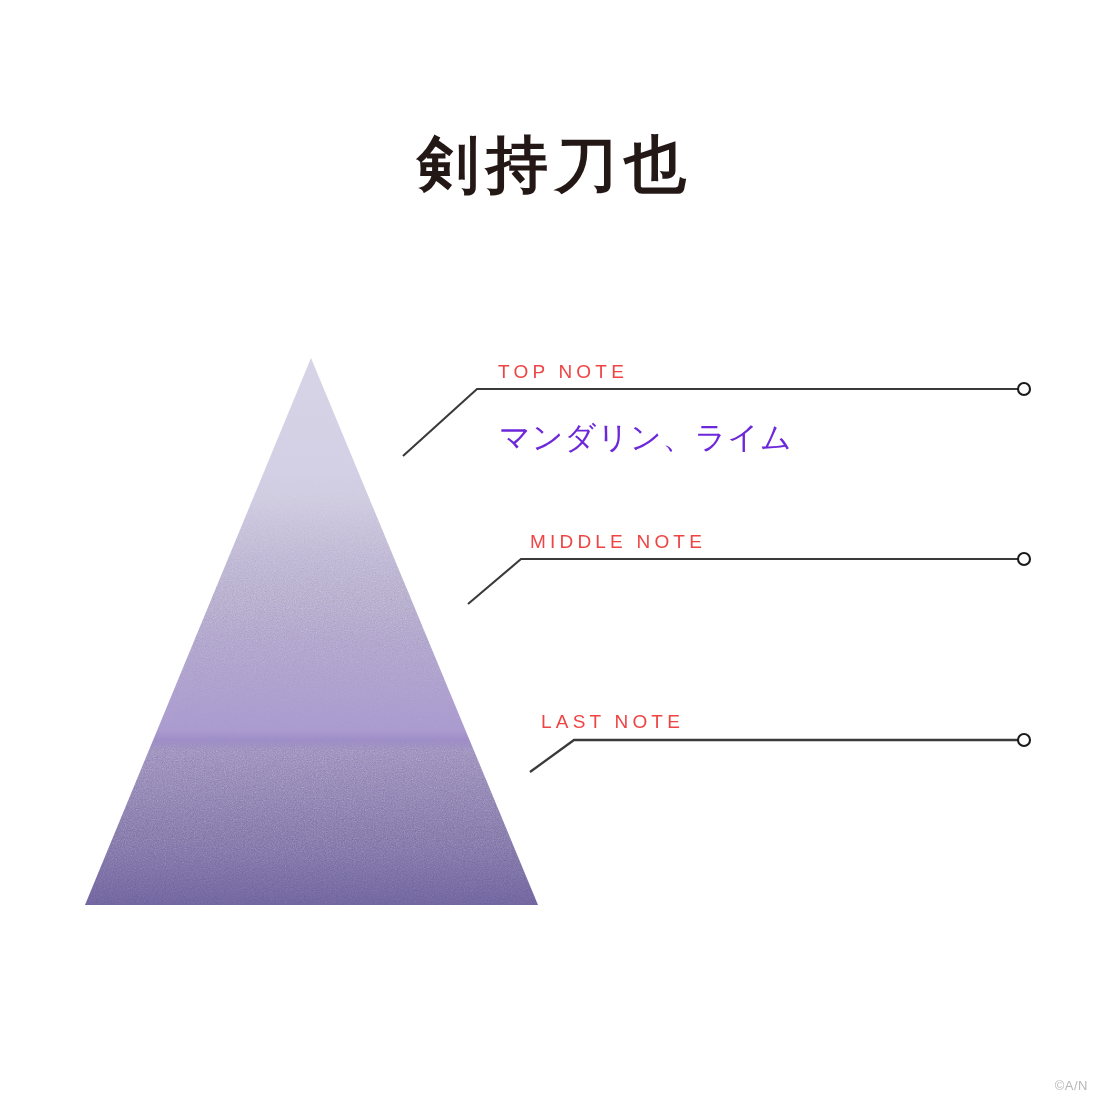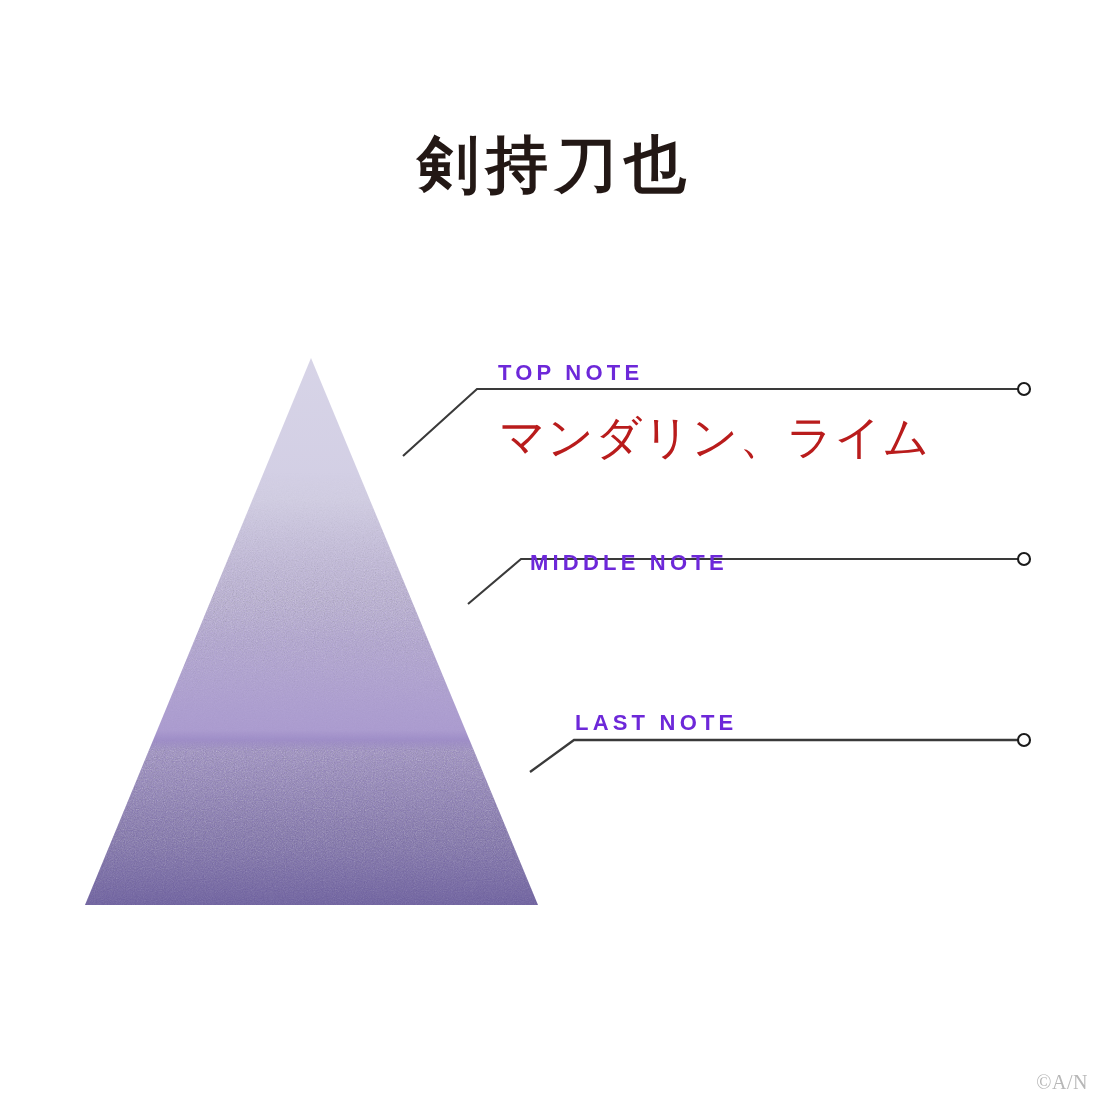--- a/index.html
+++ b/index.html
@@ -55,54 +55,55 @@
     top: 0;
     width: 1110px;
     height: 1110px;
     pointer-events: none;
   }
 
   
   .note-label {
     position: absolute;
     font-family: "Liberation Sans", "DejaVu Sans", sans-serif;
-    font-size: 22px;
-    font-weight: 700;
+    font-size: 19px;
+    font-weight: 400;
     letter-spacing: 4.2px;
-    color: #6d28d9;
+    color: #ef4444;
     white-space: nowrap;
     line-height: 1;
   }
   .note-value {
     position: absolute;
     font-family: "DejaVu Sans", "Liberation Sans", sans-serif;
-    font-size: 46px;
+    font-size: 31px;
     font-weight: 500;
     letter-spacing: 1px;
-    color: #b91c1c;
+    color: #6d28d9;
     white-space: nowrap;
     line-height: 1;
+    margin-top: 8px;
   }
 
   #top-note-label    { left: 498px; top: 362px; }
   #top-note-value    { left: 499px; top: 414px; }
 
-  #middle-note-label { left: 530px; top: 532px; margin-top: 20px; }
+  #middle-note-label { left: 530px; top: 532px; }
   #middle-note-value { left: 535px; top: 584px; }
 
-  #last-note-label   { left: 575px; top: 712px; }
+  #last-note-label   { left: 541px; top: 712px; }
   #last-note-value   { left: 586px; top: 764px; }
 
   
   #copyright {
     position: absolute;
     right: 22px;
     bottom: 18px;
-    font-family: Liberation Serif, serif;
-    font-size: 20px;
+    font-family: Liberation Sans, sans-serif;
+    font-size: 13px;
     letter-spacing: 0.5px;
     color: #b7b7b7;
     line-height: 1;
     white-space: nowrap;
   }
 </style>
 </head>
 <body>
 
 <div id="page">

